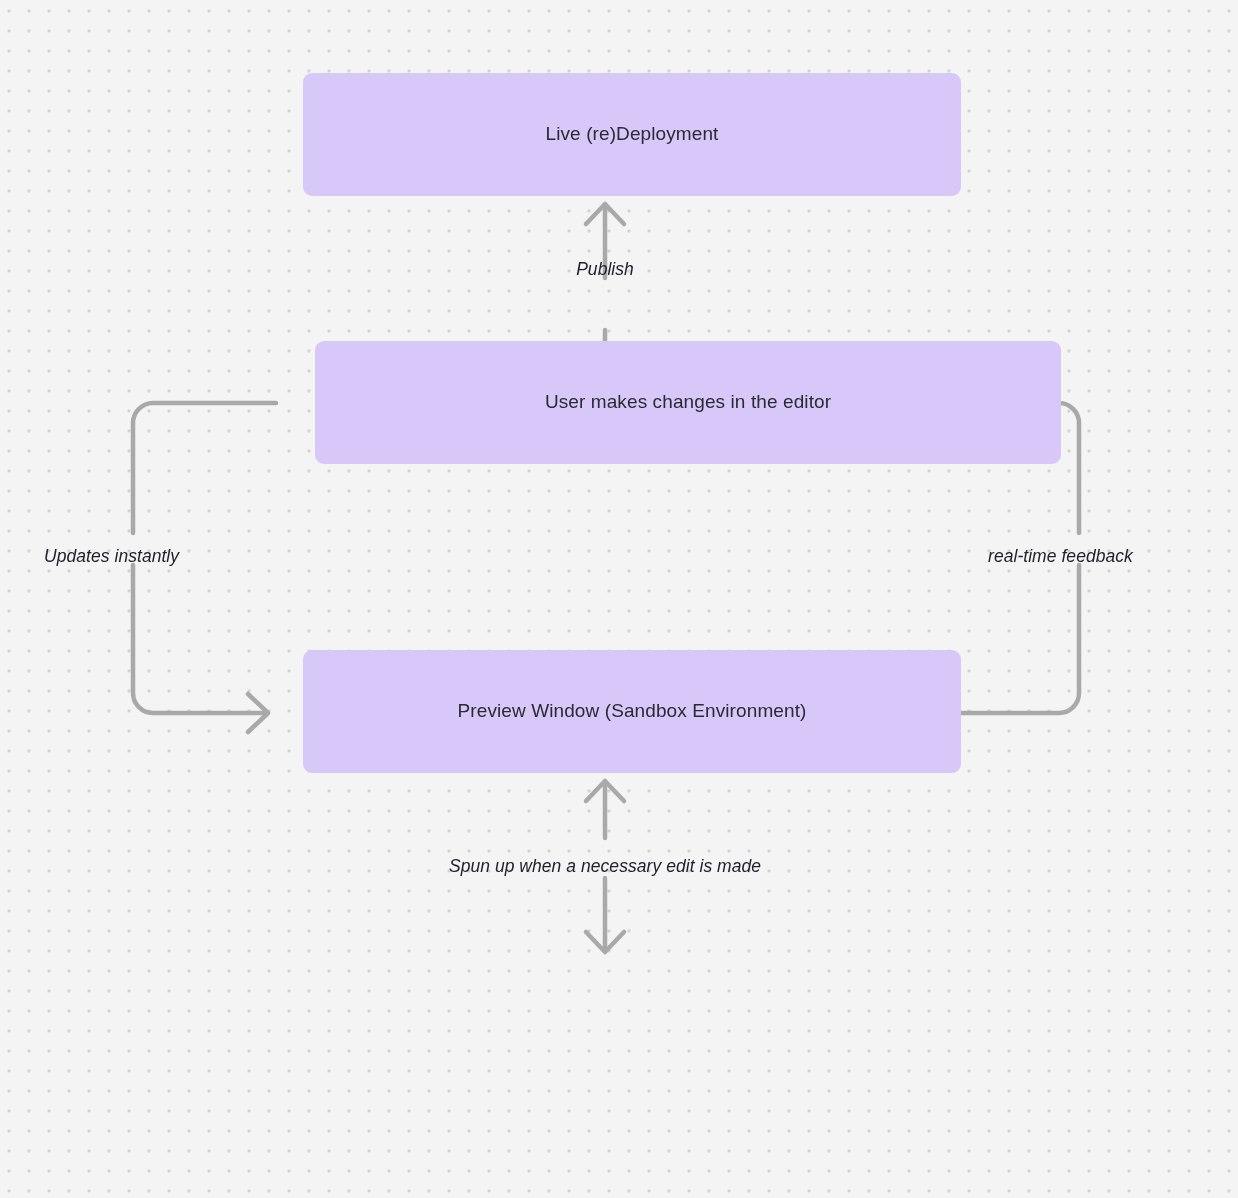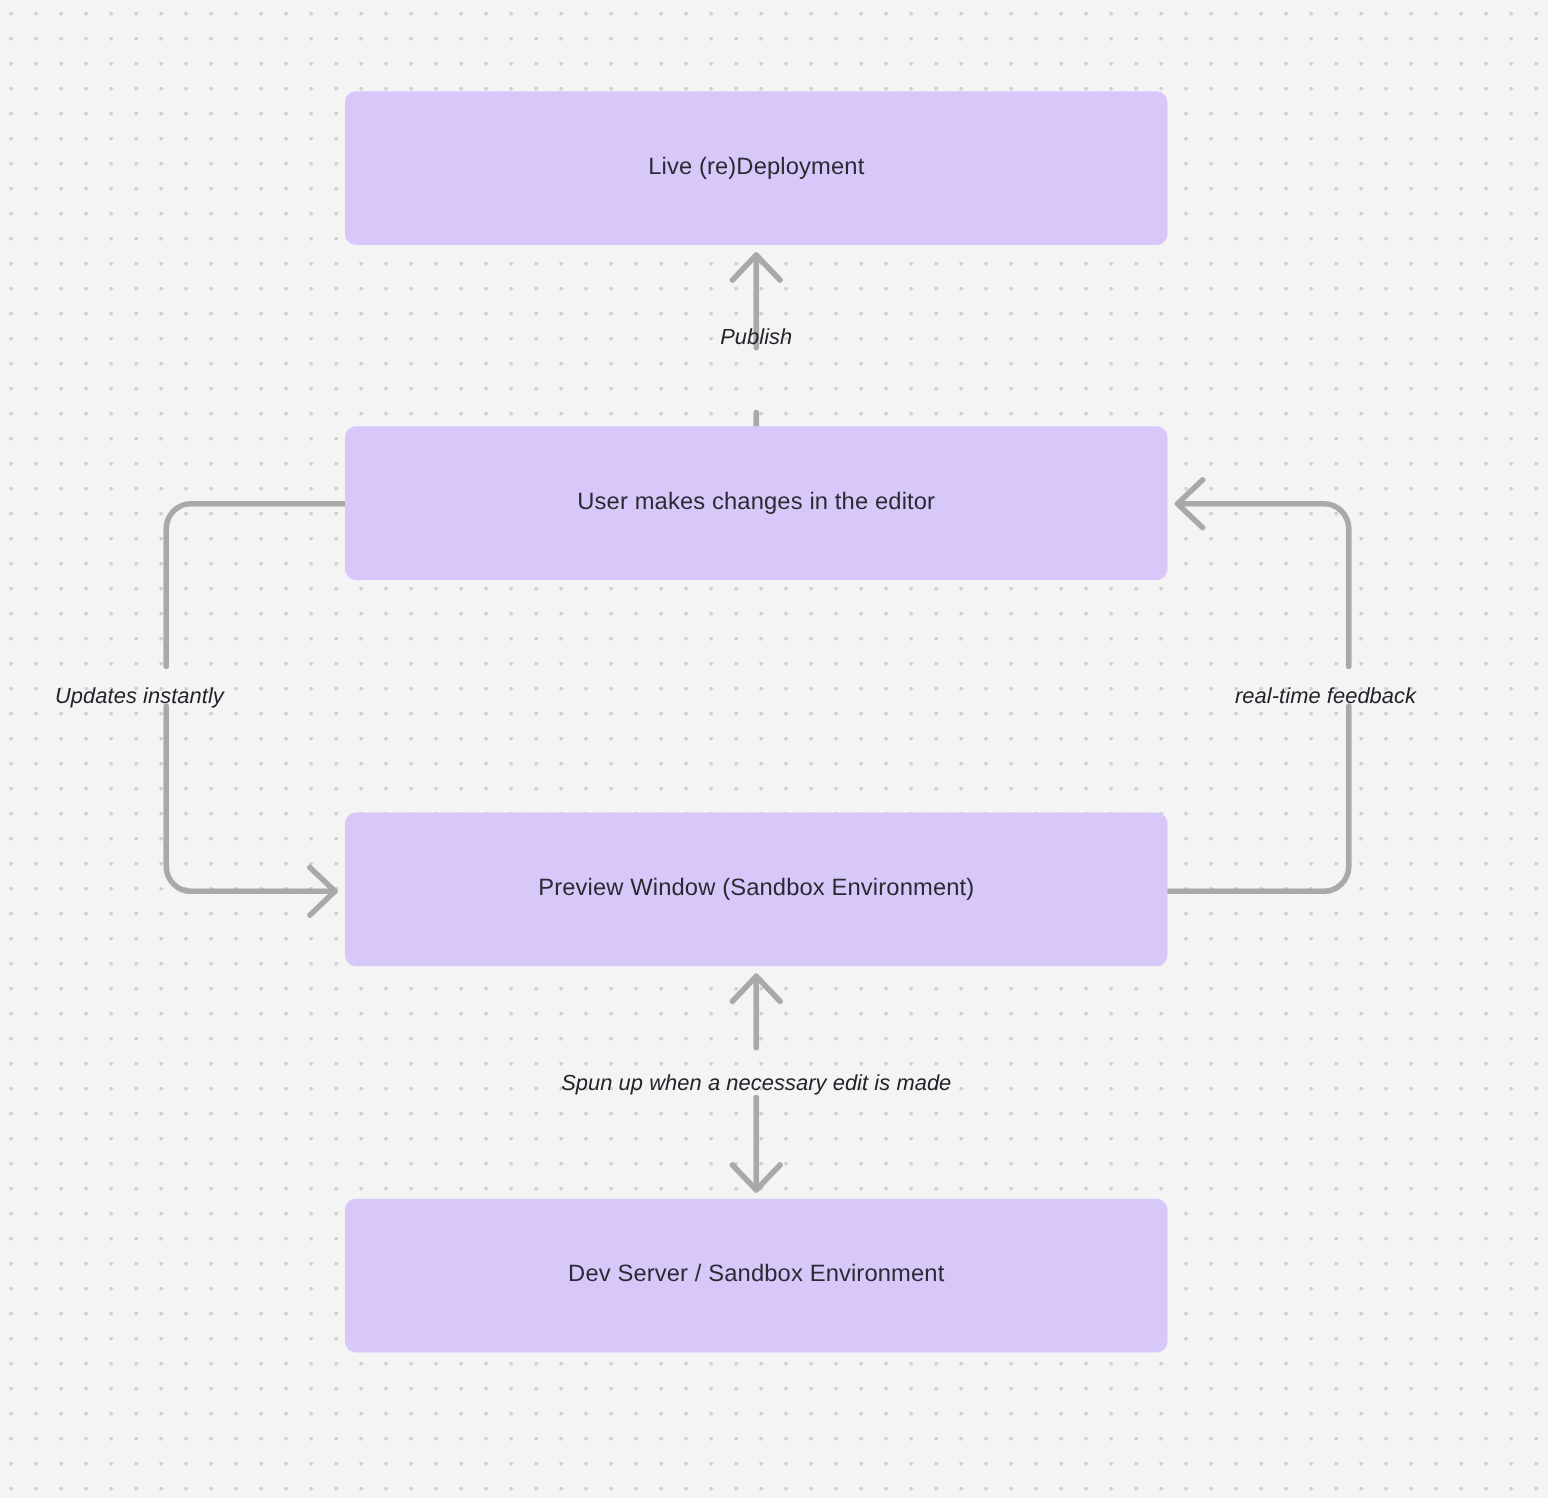--- a/index.html
+++ b/index.html
@@ -41,20 +41,21 @@
     display: flex;
     align-items: center;
     justify-content: center;
     text-align: center;
     color: #2b2a33;
     font-size: 19px;
     font-weight: 400;
     letter-spacing: 0.1px;
     line-height: 1.3;
     padding: 0 14px;
+    margin-left: 27px;
   }
 
   .edge-label {
     position: absolute;
     color: #23222a;
     font-size: 17.5px;
     font-weight: 400;
     white-space: nowrap;
     letter-spacing: 0.05px;
     line-height: 1;
@@ -97,31 +98,28 @@
         <path d="M586 932 L605 952 L624 932"></path>
       </g>
 
     </g>
   </svg>
 
   <div class="node" style="left:276px; top:73px; width:658px; height:123px;">
     <span>Live (re)Deployment</span>
   </div>
 
-  <div class="node" style="left:276px; top:341px; width:658px; height:123px;">
+  <div class="node" style="left:288px; top:341px; width:746px; height:123px;">
     <span>User makes changes in the editor</span>
   </div>
 
   <div class="node" style="left:276px; top:650px; width:658px; height:123px;text-align:right;">
     <span>Preview Window (Sandbox Environment)</span>
   </div>
 
-  <div class="node" style="left:276px; top:959px; width:658px; height:123px;">
-    <span>Dev Server / Sandbox Environment</span>
-  </div>
 
   <div class="edge-label center" style="left:605px; top:261px;">Publish</div>
 
   <div class="edge-label" style="left:44px; top:548px;">Updates instantly</div>
 
   <div class="edge-label" style="left:988px; top:548px;">real-time feedback</div>
 
   <div class="edge-label center" style="left:605px; top:858px;">Spun up when a necessary edit is made</div>
 
 </div>

